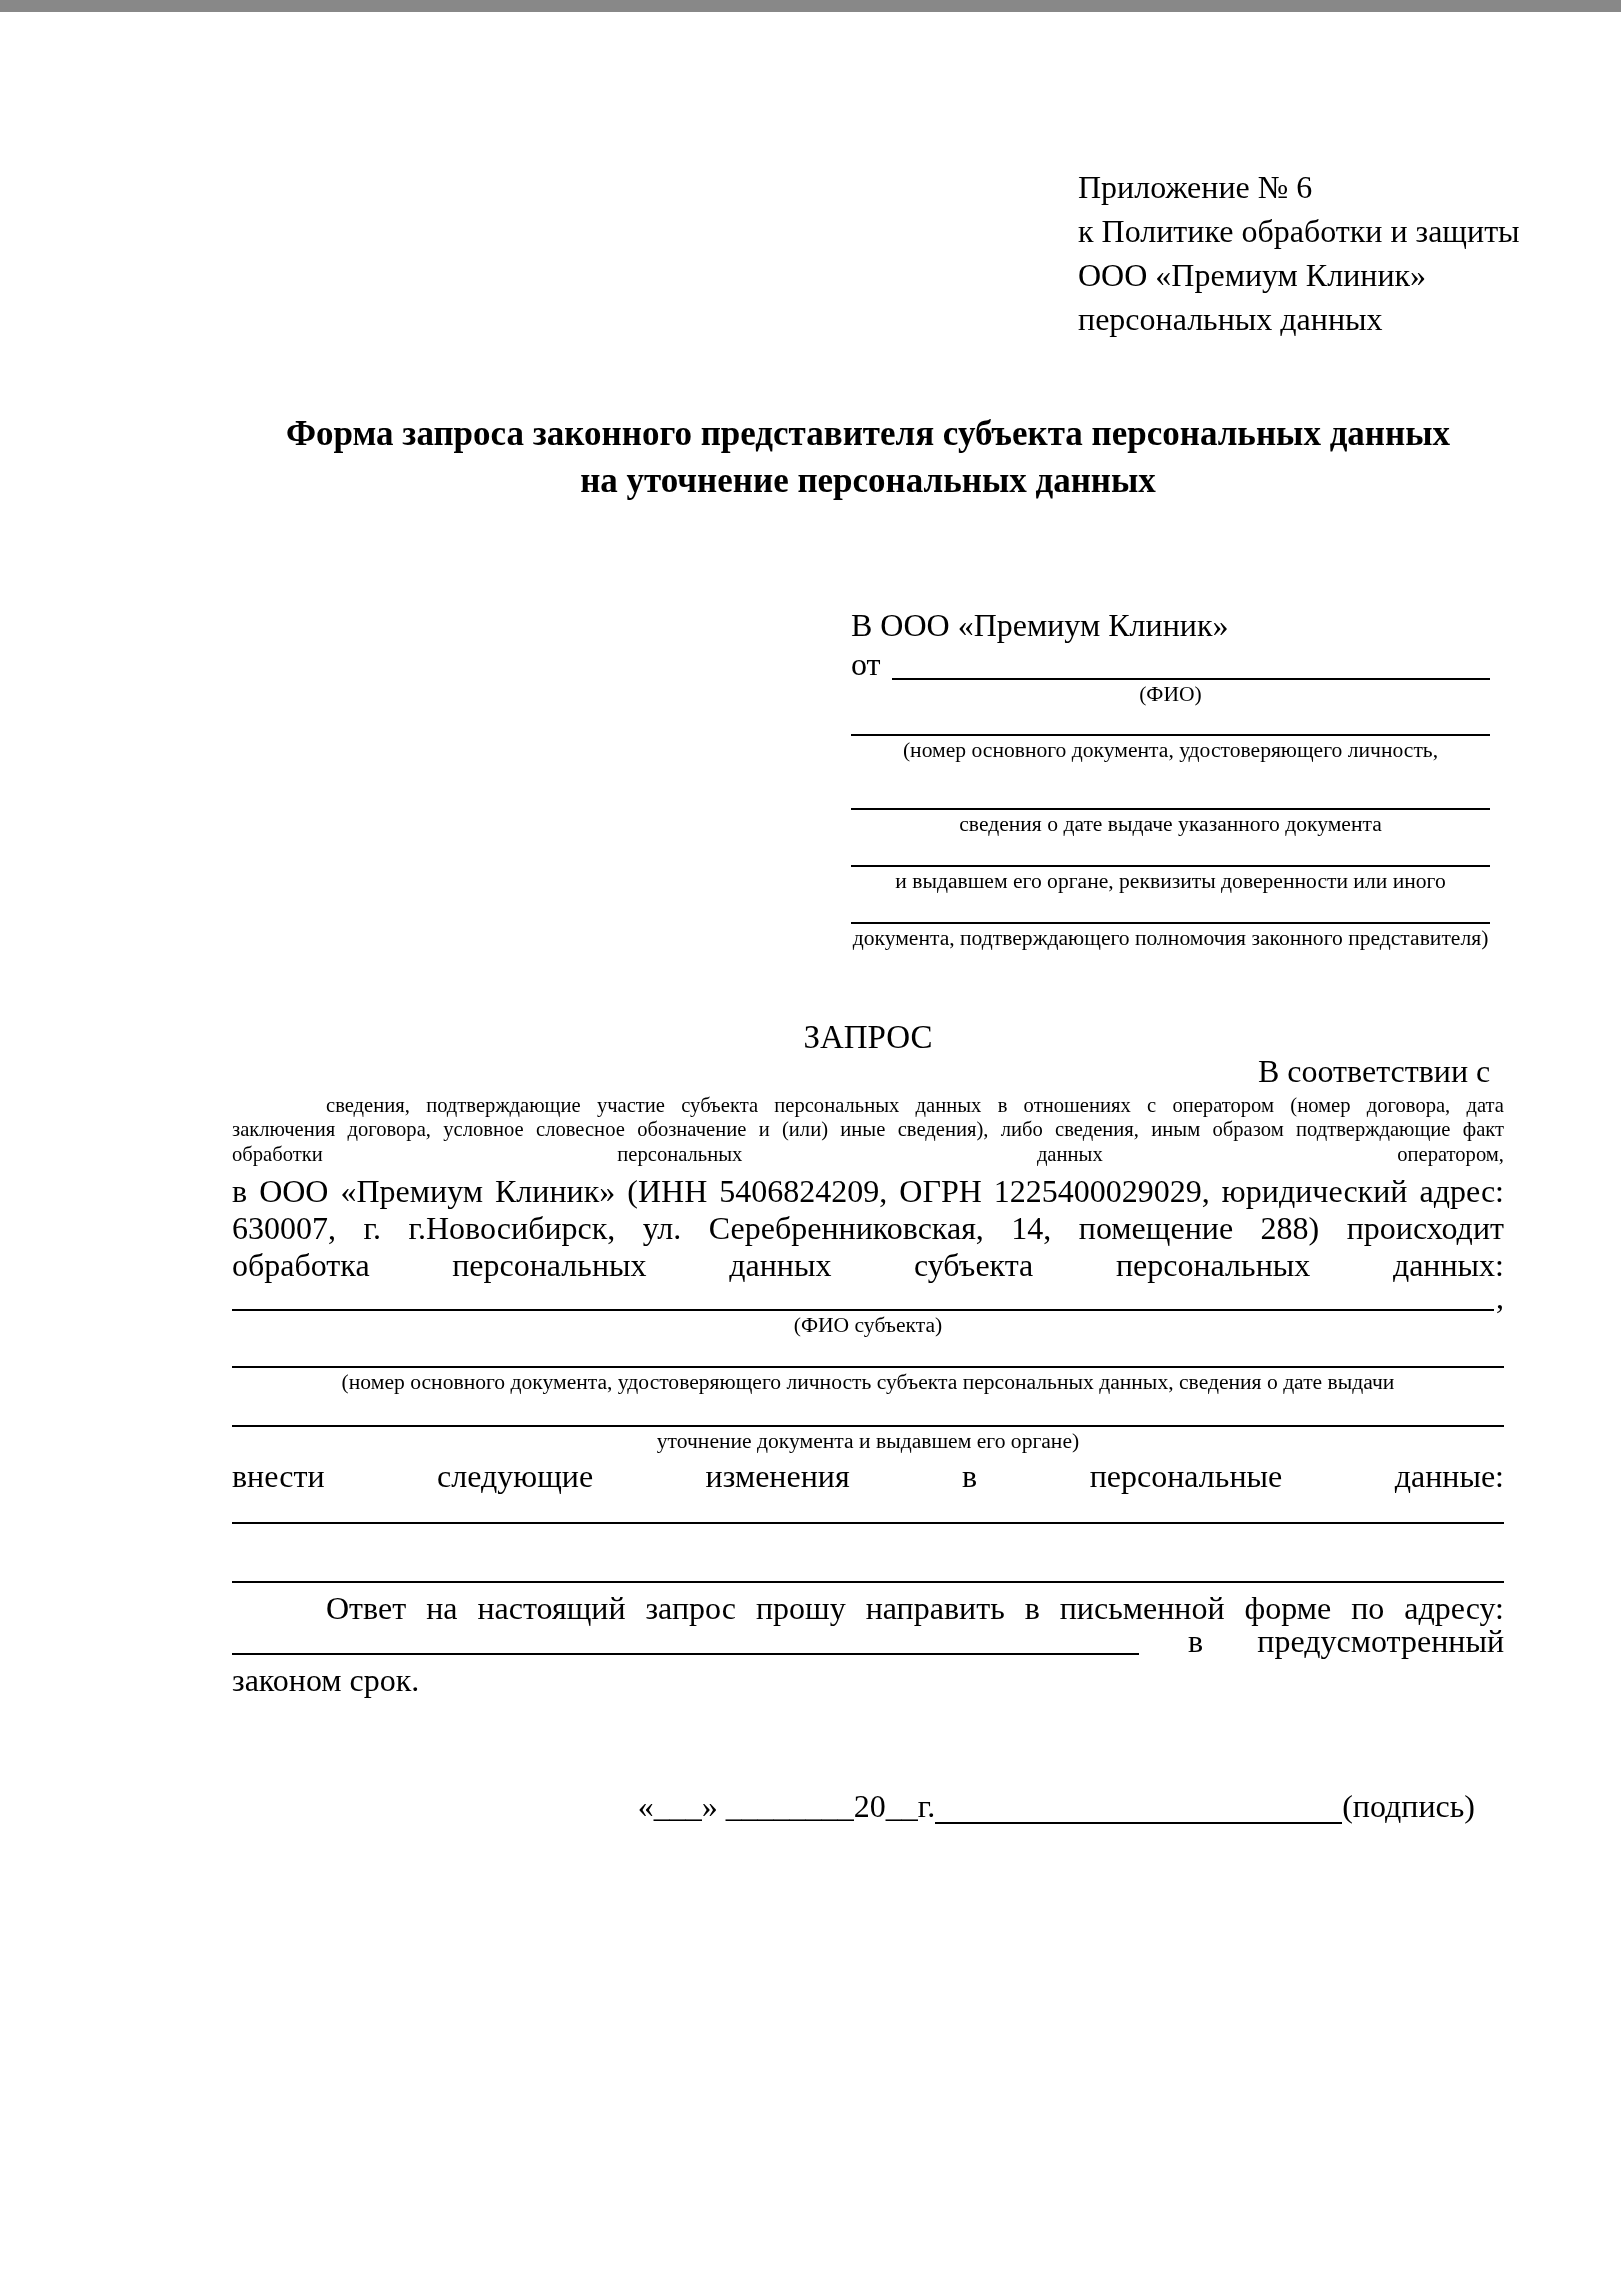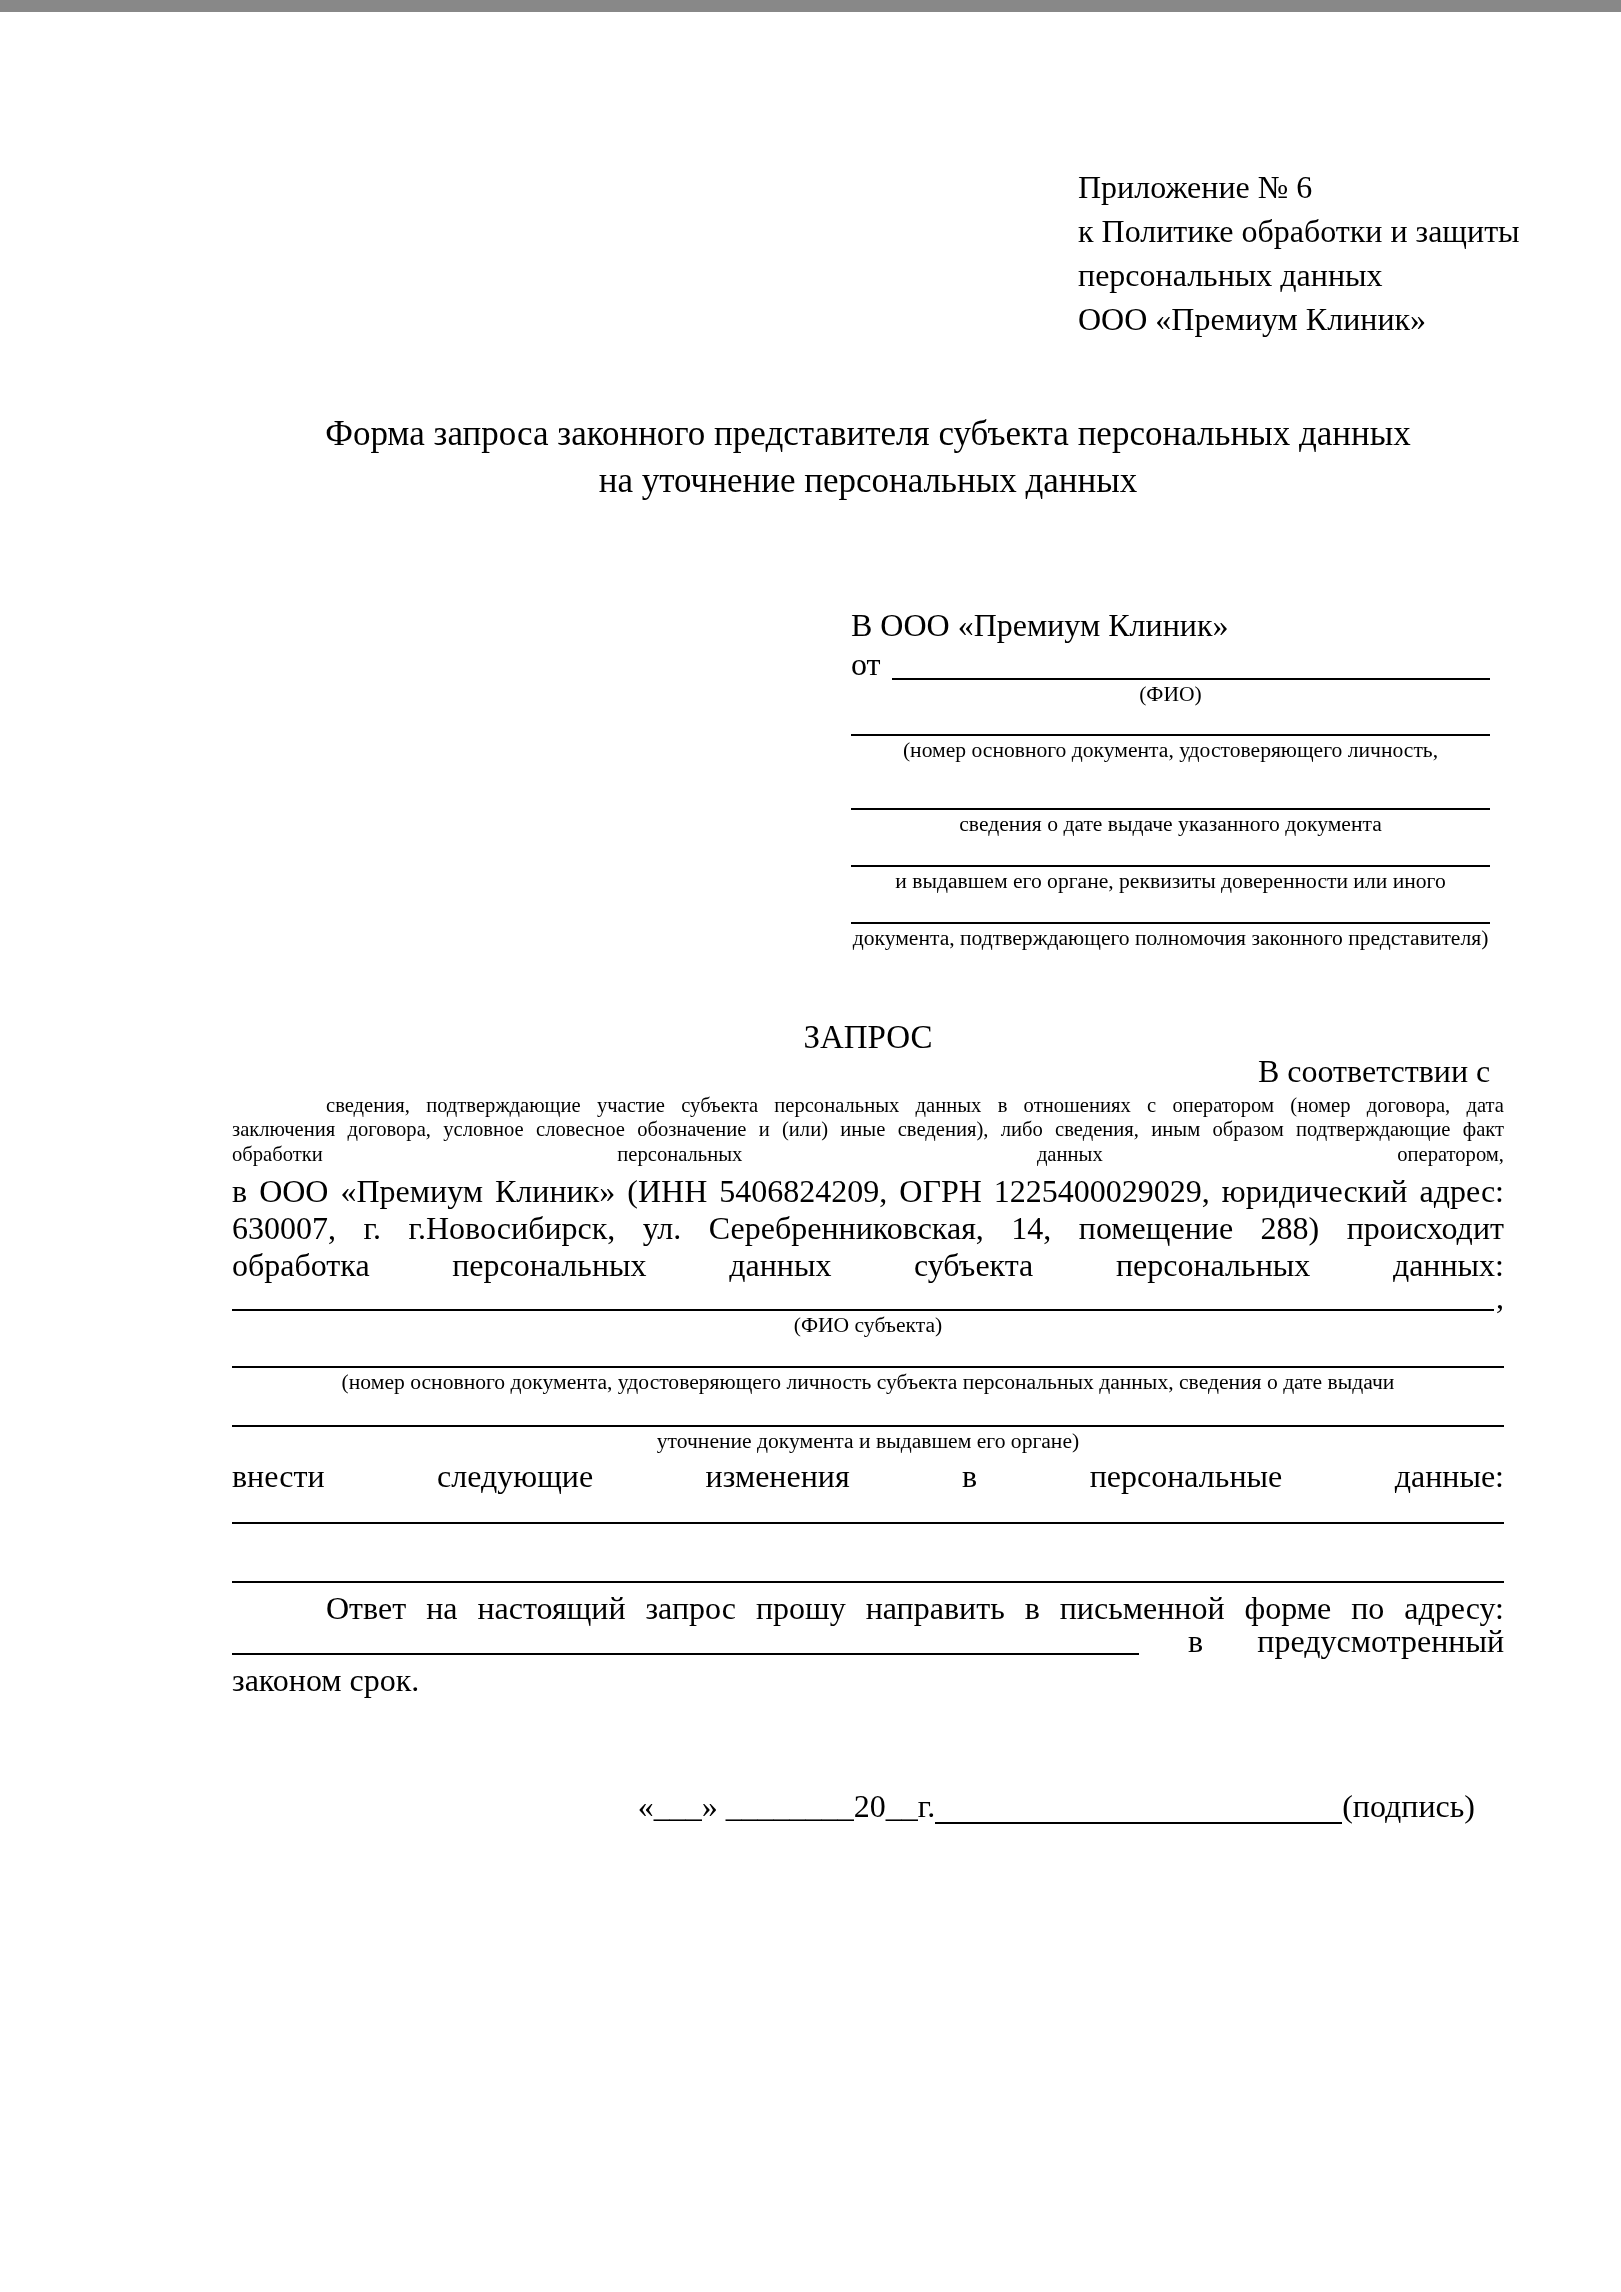--- a/index.html
+++ b/index.html
@@ -8,21 +8,21 @@
     background:#ffffff; color:#000;
     font-family:"Liberation Serif","DejaVu Serif",serif;
     font-size:32px; line-height:37px;
     overflow:hidden;
   }
   
   .annex { position:absolute; left:1078px; top:153px; line-height:44px; }
   
   .title {
     position:absolute; left:232px; top:398px; width:1272px;
-    text-align:center; font-weight:normal; font-size:35px; line-height:47px;
+    text-align:center; font-weight:bold; font-size:35px; line-height:47px;
   }
   
   .addr-block { position:absolute; left:851px; top:588px; width:639px; }
   .addr-to { height:49px; padding-top:7.8px; box-sizing:border-box; line-height:35px; }
   .from-row { display:flex; height:31px; align-items:flex-end; }
   .from-label { line-height:31px; padding-right:11.8px; }
   .fill { flex:1 1 auto; border-bottom:2.9px solid #000; }
   .cap {
     text-align:center; font-size:21.6px; line-height:25.5px;
     padding-top:2px; height:25.5px; box-sizing:content-box;
@@ -62,22 +62,22 @@
   .sig-cap { line-height:35px; white-space:nowrap; }
 </style>
 </head>
 <body>
 
 <div class="page">
 
   <div class="annex">
     <div>Приложение № 6</div>
     <div>к Политике обработки и защиты</div>
+    <div>ООО «Премиум Клиник»</div>
     <div>персональных данных</div>
-    <div>ООО «Премиум Клиник»</div>
   </div>
 
   <div class="title">
     <div>Форма запроса законного представителя субъекта персональных данных</div>
     <div>на уточнение персональных данных</div>
   </div>
 
   <div class="addr-block">
     <div class="addr-to">В ООО «Премиум Клиник»</div>
     <div class="from-row">

